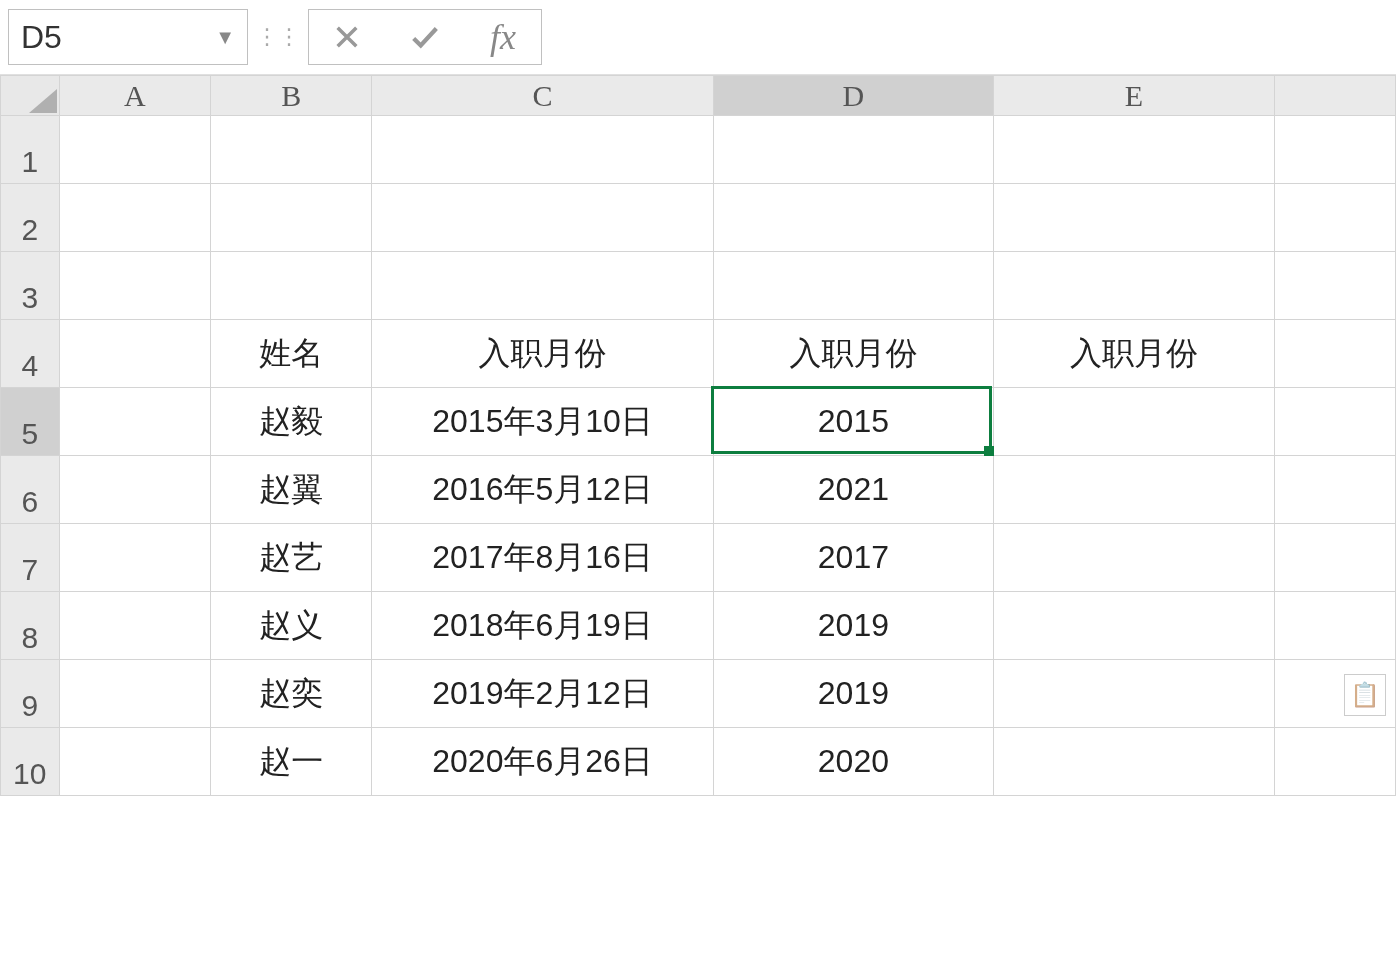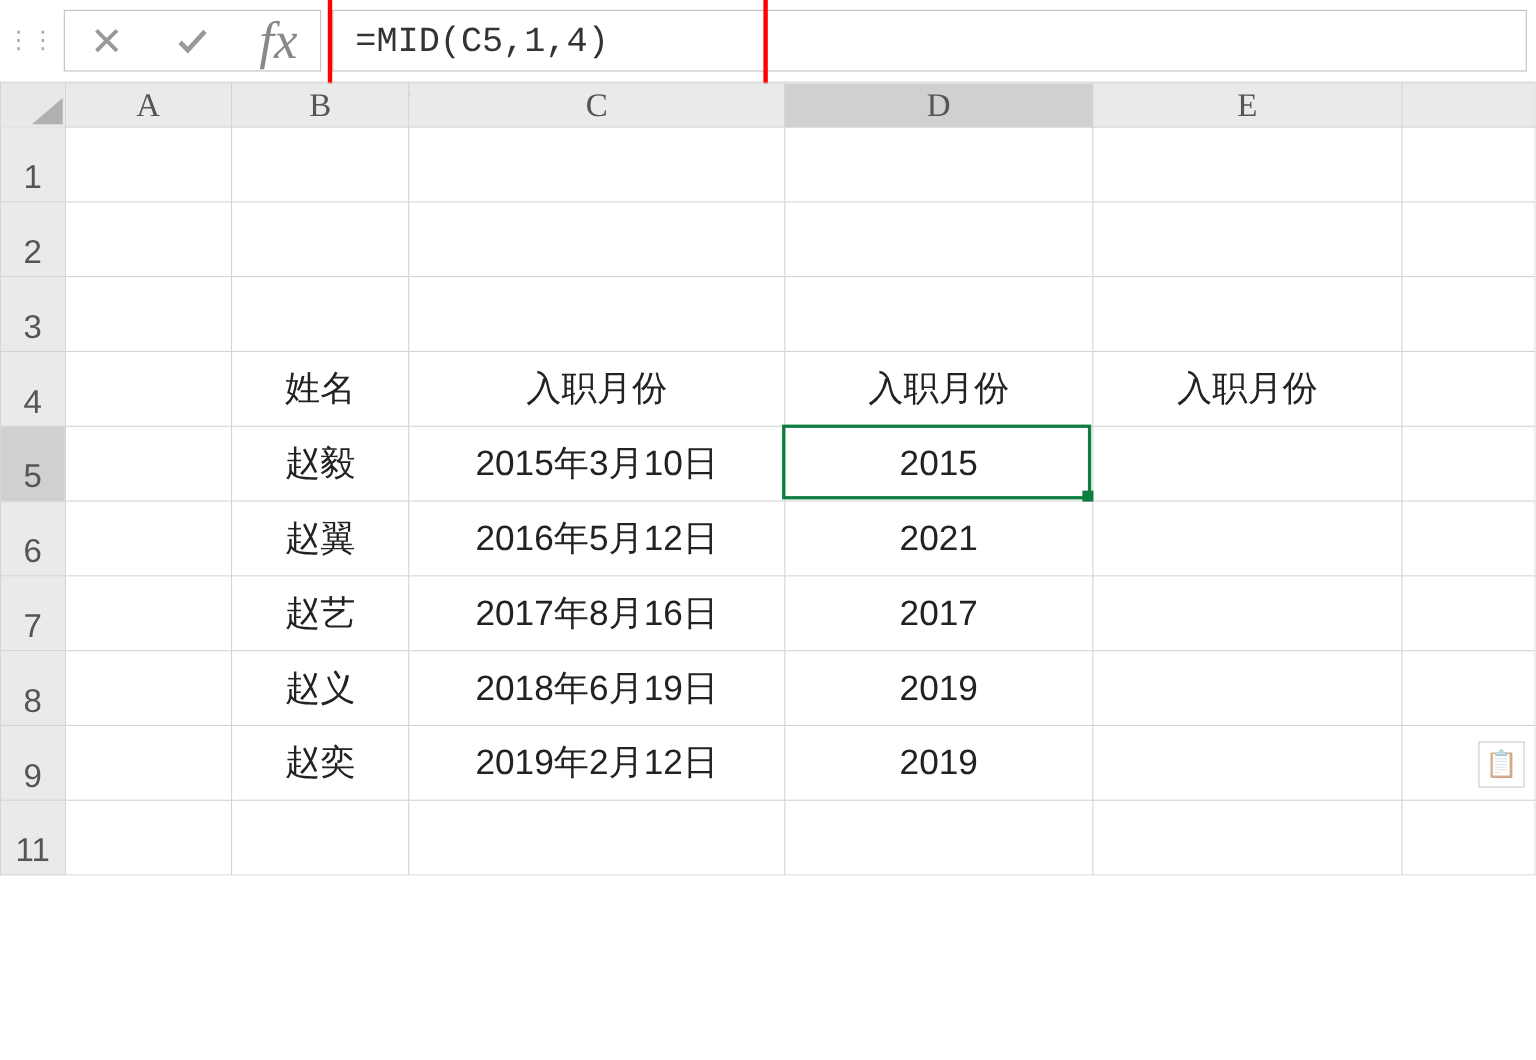--- a/index.html
+++ b/index.html
@@ -53,21 +53,21 @@
     .fx-btn {
       width: 60px;
       height: 100%;
       display: flex;
       align-items: center;
       justify-content: center;
       color: #999;
       font-size: 34px;
     }
     .fx-btn.cancel { font-family: sans-serif; }
-    .fx-btn.fx-label { font-style: italic; font-family: "Times New Roman", serif; color: #888; font-size: 48px; }
+    .fx-btn.fx-label { font-style: italic; font-family: "Times New Roman", serif; color: #888; font-size: 36px; }
     
     .formula-input-wrap {
       flex: 1;
       height: 56px;
       border: 1px solid #c0c0c0;
       display: flex;
       align-items: center;
       padding: 0 20px;
       font-size: 32px;
       color: #333;
@@ -183,37 +183,37 @@
       display: flex;
       align-items: center;
       justify-content: center;
       font-size: 24px;
     }
   </style>
 </head>
 <body>
 
 <div class="formula-bar-row">
+  <div class="name-box">
+    <span class="name-box-text">D5</span>
+    <span class="name-box-arrow">▼</span>
+  </div>
   <div class="small-btn">⋮⋮</div>
   <div class="fx-group">
     <div class="fx-btn cancel">
       <svg width="28" height="28" viewBox="0 0 24 24">
           <path d="M4 4 L20 20 M20 4 L4 20" stroke="#999" stroke-width="3" fill="none"></path>
         </svg>
     </div>
     <div class="fx-btn">
       <svg width="34" height="34" viewBox="0 0 24 24">
           <path d="M4 13 L9 18 L20 6" stroke="#999" stroke-width="3" fill="none"></path>
         </svg>
     </div>
     <div class="fx-btn fx-label">fx</div>
-  </div>
-  <div class="formula-input-wrap">
-    <span>=MID(C5,1,4)</span>
-    <div class="red-highlight"></div>
   </div>
 </div>
 
 <div class="grid-container">
   <table class="sheet">
     <thead>
       <tr>
         <th class="corner"></th>
         <th class="col-header col-A">A</th>
         <th class="col-header col-B">B</th>
@@ -299,26 +299,26 @@
         <tr>
           <th class="row-header">9</th>
           <td class="cell col-A" id="cell-A9"></td>
           <td class="cell col-B" id="cell-B9">赵奕</td>
           <td class="cell col-C" id="cell-C9">2019年2月12日</td>
           <td class="cell col-D" id="cell-D9">2019</td>
           <td class="cell col-E" id="cell-E9"></td>
           <td class="cell col-F"></td>
         </tr>
         <tr>
-          <th class="row-header">11</th>
-          <td class="cell col-A" id="cell-A11"></td>
-          <td class="cell col-B" id="cell-B11"></td>
-          <td class="cell col-C" id="cell-C11"></td>
-          <td class="cell col-D" id="cell-D11"></td>
-          <td class="cell col-E" id="cell-E11"></td>
+          <th class="row-header">10</th>
+          <td class="cell col-A" id="cell-A10"></td>
+          <td class="cell col-B" id="cell-B10">赵一</td>
+          <td class="cell col-C" id="cell-C10">2020年6月26日</td>
+          <td class="cell col-D" id="cell-D10">2020</td>
+          <td class="cell col-E" id="cell-E10"></td>
           <td class="cell col-F"></td>
         </tr>
       </tbody>
   </table>
   <div class="selected-cell" id="sel-overlay" style="left: 711.109px; top: 310.5px; width: 280.609px; height: 68px;"></div>
   <div class="watermark">
     <span class="watermark-icon">📋</span>
   </div>
 </div>
 

